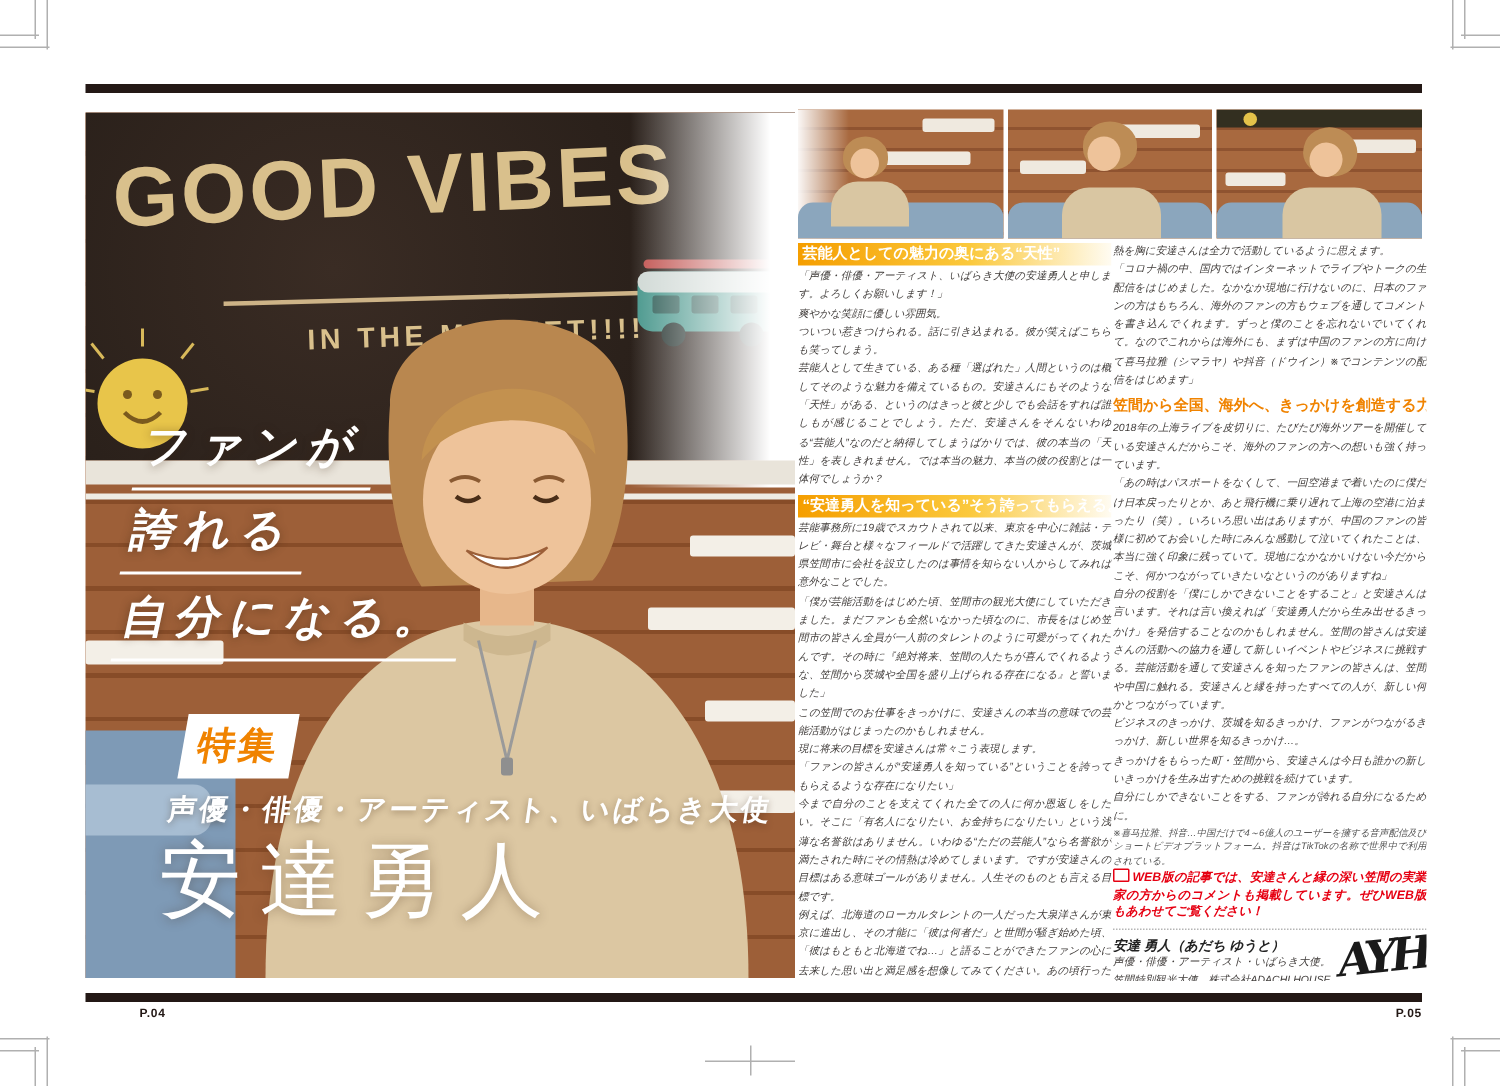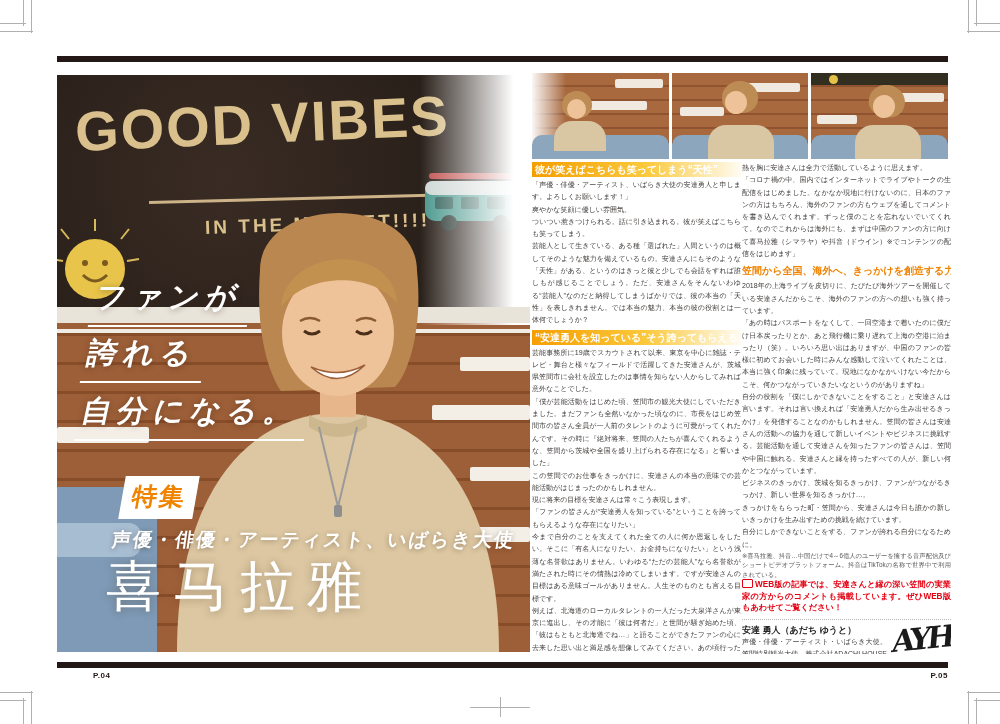--- a/index.html
+++ b/index.html
@@ -48,21 +48,21 @@
   .facem{position:absolute;width:22px;height:23px;background:#eec39a;border-radius:50%;}
   .bodym{position:absolute;width:66px;height:34px;background:#d9c6a2;border-radius:18px 18px 0 0;}
   .winlight{position:absolute;left:0;top:0;width:34px;height:100%;
         background:linear-gradient(to right,rgba(255,255,255,.95),rgba(255,255,255,0));}
   .boardm{position:absolute;left:0;top:0;width:100%;height:12px;background:#332f20;}
   .sunm{position:absolute;left:18px;top:2px;width:9px;height:9px;border-radius:50%;background:#e4c24a;}
   
   .col{position:absolute;top:162px;width:209px;height:492px;overflow:hidden;
        font-size:7px;line-height:12.3px;color:#3f3b39;text-align:justify;}
   .col1{left:532px;} .col2{left:742px;}
-  .col p{margin:0;}
+  .col p{margin:0;font-style:italic;}
   .hbar{display:block;margin:0 0 2px;background:linear-gradient(90deg,#f59e00 0%,#fbc93d 55%,rgba(255,233,168,.15) 100%);
         color:#fff;font-weight:bold;font-size:10px;line-height:15px;padding:0 3px;white-space:nowrap;overflow:hidden;}
   .hbar.mt{margin-top:3px;}
   .horange{color:#f08300;font-weight:bold;font-size:10px;line-height:15px;margin:3px 0 2px;white-space:nowrap;overflow:hidden;}
   .footnote{font-size:6.3px;line-height:9.5px;color:#555;margin-top:4px;}
   .notice{color:#e60012;font-weight:bold;font-size:8.2px;line-height:11.5px;margin-top:3px;}
   .webicon{display:inline-block;width:9px;height:7px;border:1.3px solid #e60012;border-radius:1px;
            vertical-align:-1px;margin-right:2px;}
   .dots{border:0;border-top:1.5px dotted #b5b5b5;margin:5px 0 4px;}
   .profile{display:flex;gap:6px;}
@@ -160,21 +160,21 @@
       <rect x="277" y="430" width="8" height="12" rx="2" fill="#8f8f8f"></rect>
     </svg>
 
     <div class="catch" style="left:36px;top:202px;">ファンが</div>
     <div class="catch" style="left:28px;top:258px;">誇れる</div>
     <div class="catch" style="left:22px;top:316px;">自分になる。</div>
   </div>
 
   <div class="badge">特集</div>
   <div class="subT">声優・俳優・アーティスト、いばらき大使</div>
-  <div class="nameT">喜马拉雅</div>
+  <div class="nameT">安達勇人</div>
 
   <div class="strip">
     <div class="mini m1">
       <div class="patch" style="right:6px;top:6px;width:48px;height:9px;"></div>
       <div class="patch" style="right:22px;top:28px;width:62px;height:9px;"></div>
       <div class="winlight"></div>
       <div class="couchm"></div>
       <div class="bodym" style="left:22px;bottom:8px;width:52px;height:30px;"></div>
       <div class="hairm" style="left:30px;top:18px;width:30px;height:27px;"></div>
       <div class="facem" style="left:35px;top:26px;width:19px;height:20px;"></div>
@@ -193,21 +193,21 @@
       <div class="patch" style="right:4px;top:20px;width:50px;height:9px;"></div>
       <div class="patch" style="left:6px;top:42px;width:40px;height:9px;"></div>
       <div class="couchm"></div>
       <div class="bodym" style="left:44px;bottom:0;"></div>
       <div class="hairm" style="left:58px;top:12px;transform:rotate(12deg);"></div>
       <div class="facem" style="left:62px;top:22px;transform:rotate(8deg);"></div>
     </div>
   </div>
 
   <div class="col col1">
-    <span class="hbar">彼が笑えばこちらも笑ってしまう“天性”</span>
+    <span class="hbar">芸能人としての魅力の奥にある“天性”</span>
     <p>「声優・俳優・アーティスト、いばらき大使の安達勇人と申します。よろしくお願いします！」</p>
     <p>爽やかな笑顔に優しい雰囲気。</p>
     <p>ついつい惹きつけられる。話に引き込まれる。彼が笑えばこちらも笑ってしまう。</p>
     <p>芸能人として生きている、ある種「選ばれた」人間というのは概してそのような魅力を備えているもの。安達さんにもそのような「天性」がある、というのはきっと彼と少しでも会話をすれば誰しもが感じることでしょう。ただ、安達さんをそんないわゆる“芸能人”なのだと納得してしまうばかりでは、彼の本当の「天性」を表しきれません。では本当の魅力、本当の彼の役割とは一体何でしょうか？</p>
     <span class="hbar mt">“安達勇人を知っている”そう誇ってもらえるように</span>
     <p>芸能事務所に19歳でスカウトされて以来、東京を中心に雑誌・テレビ・舞台と様々なフィールドで活躍してきた安達さんが、茨城県笠間市に会社を設立したのは事情を知らない人からしてみれば意外なことでした。</p>
     <p>「僕が芸能活動をはじめた頃、笠間市の観光大使にしていただきました。まだファンも全然いなかった頃なのに、市長をはじめ笠間市の皆さん全員が一人前のタレントのように可愛がってくれたんです。その時に『絶対将来、笠間の人たちが喜んでくれるような、笠間から茨城や全国を盛り上げられる存在になる』と誓いました」</p>
     <p>この笠間でのお仕事をきっかけに、安達さんの本当の意味での芸能活動がはじまったのかもしれません。</p>
     <p>現に将来の目標を安達さんは常々こう表現します。</p>
     <p>「ファンの皆さんが“安達勇人を知っている”ということを誇ってもらえるような存在になりたい」</p>

